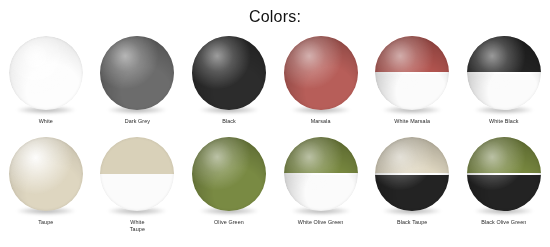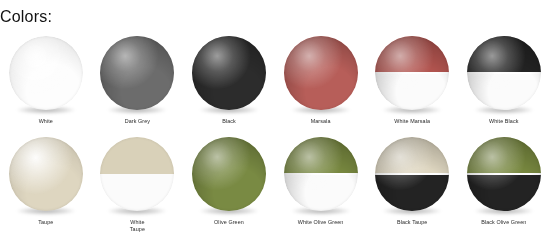--- a/index.html
+++ b/index.html
@@ -18,20 +18,21 @@
     position: relative;
     width: 550px;
     height: 247px;
     background: #ffffff;
   }
   #title {
     position: absolute;
     top: 8px;
     left: 0;
     width: 550px;
+    text-align: center;
     font-size: 16px;
     font-weight: 400;
     color: #111111;
     letter-spacing: 0.2px;
   }
   .grid {
     position: absolute;
     top: 34px;
     left: 0;
     width: 550px;

